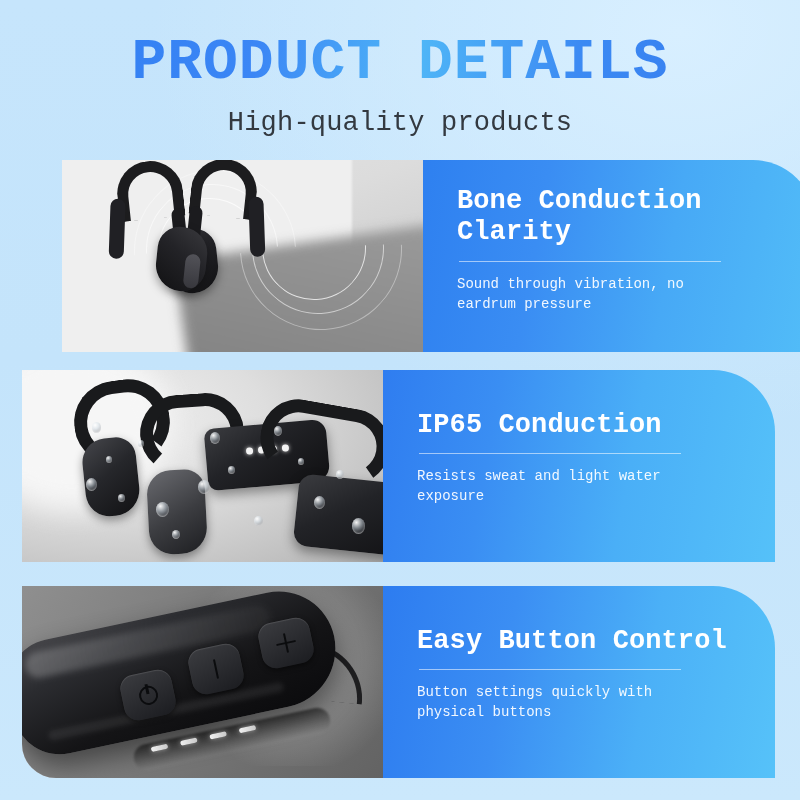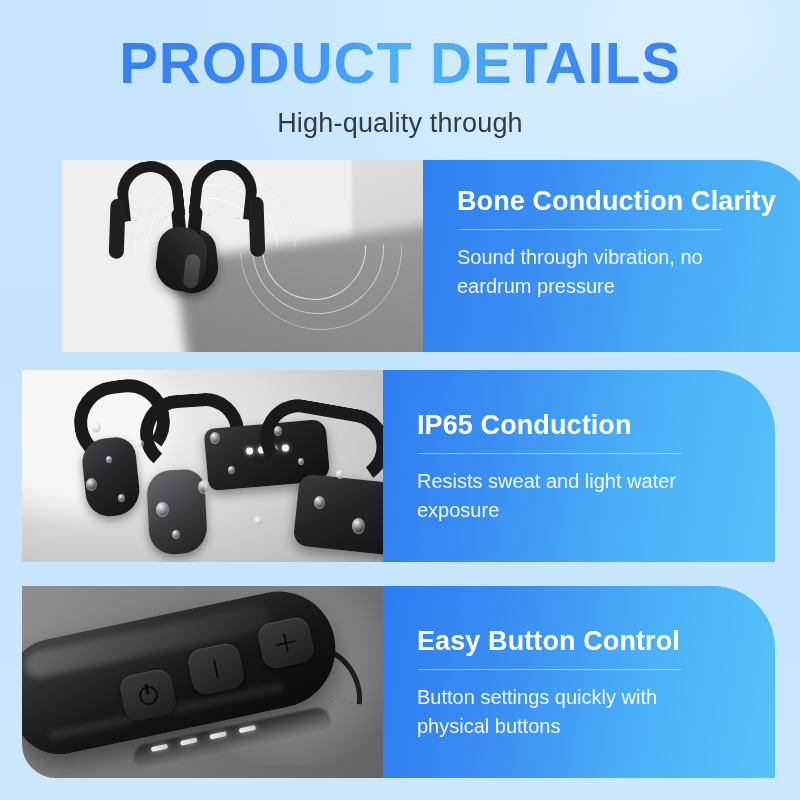--- a/index.html
+++ b/index.html
@@ -11,20 +11,21 @@
     overflow:hidden;
   }
 
   .page {
     position:relative;
     width:800px; height:800px;
     background:
       radial-gradient(120% 90% at 85% 4%, #d8efff 0%, rgba(216,239,255,0) 55%),
       linear-gradient(180deg, #c6e5fc 0%, #c4e4fb 45%, #cbe8fc 100%);
     overflow:hidden;
+    font-family:Liberation Mono, monospace;
   }
 
   
   .header { position:absolute; top:0; left:0; width:800px; text-align:center; }
 
   .main-title {
     margin-top:34px;
     font-size:58px;
     font-weight:700;
     letter-spacing:1px;
@@ -86,21 +87,21 @@
     line-height:1.16;
     letter-spacing:.1px;
   }
   .panel-divider {
     margin:12px 0 0 2px;
     width:262px; height:1px;
     background:rgba(255,255,255,.55);
   }
   .panel-desc {
     margin-top:13px;
-    font-size:20px;
+    font-size:14px;
     font-weight:400;
     line-height:1.42;
     color:rgba(255,255,255,.93);
     max-width:290px;
   }
   .card-1 .panel-title { padding-top:2px; }
   .card-2 .panel-title { padding-top:16px; }
   .card-3 .panel-title { padding-top:16px; }
 
   
@@ -211,21 +212,21 @@
         border:5px solid #1a1a1c; border-radius:0 60px 0 0; border-left:none; border-bottom:none;
         transform:rotate(6deg); opacity:.95; }
 </style>
 </head>
 <body>
 
 <div class="page">
 
   <div class="header">
     <div class="main-title">PRODUCT DETAILS</div>
-    <div class="sub-title">High-quality through</div>
+    <div class="sub-title">High-quality products</div>
   </div>
 
   <div class="card card-1">
     <div class="photo">
       <div class="bg1"></div>
       <div class="bg1-sheet"></div>
       <div class="bg1-shadow"></div>
 
       <div class="wave wL3"></div>
       <div class="wave wL2"></div>

